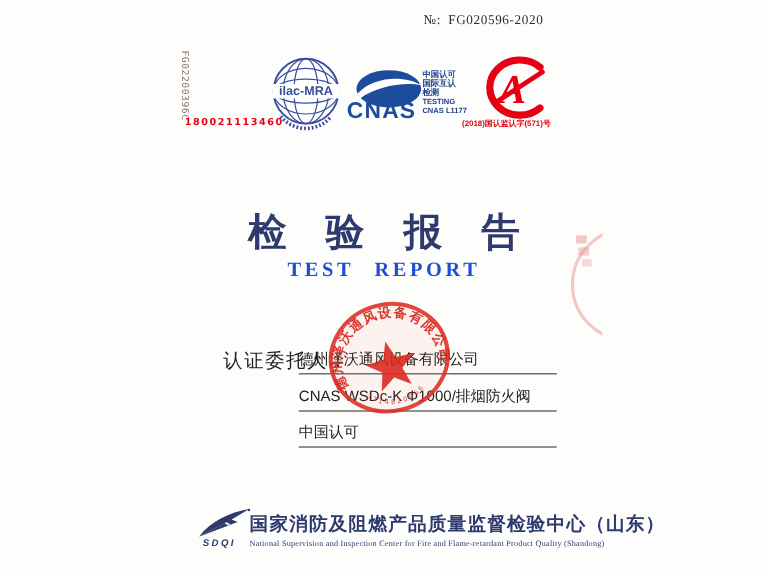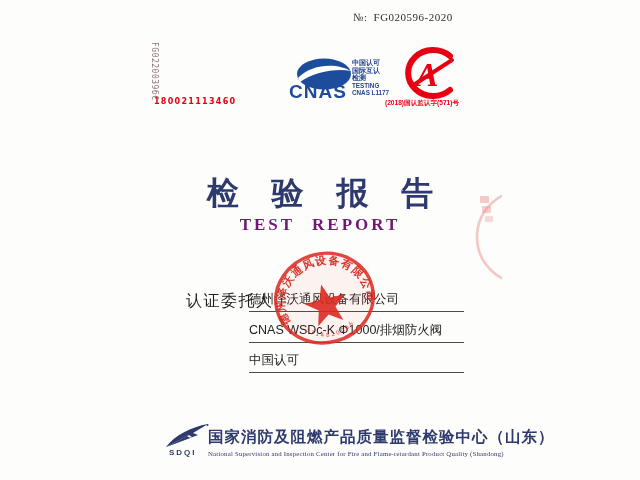--- a/index.html
+++ b/index.html
@@ -22,52 +22,64 @@
   .cnas-block{position:absolute; left:288px; top:57px;}
   .cnas-text{position:absolute; left:352px; top:59px; color:#24458f; line-height:7.6px;}
   .cnas-text .cn{font-size:7px; font-weight:bold;}
   .cnas-text .en{font-size:6.3px; font-weight:bold; font-family:"Liberation Sans",sans-serif;}
   .cal-block{position:absolute; left:396px; top:46px;}
   .cal-caption{position:absolute; left:385px; top:99px; font-size:6.6px; font-weight:bold; color:#e60012;}
   
   .title-cn{position:absolute; left:0; right:0; top:172px; text-align:center;
     font-size:32px; font-weight:bold; color:#2e3a6e; letter-spacing:12px; text-indent:12px;}
   .title-en{position:absolute; left:0; right:0; top:215px; text-align:center;
-    font-family:"Liberation Serif",serif; font-size:17px; font-weight:bold; color:#701a75;
+    font-family:"Liberation Serif",serif; font-size:17px; font-weight:bold; color:#1d4ed8;
     letter-spacing:3px; word-spacing:10px;}
   
   .field-label{position:absolute; left:186px; font-size:16px; color:#1e1e1e; letter-spacing:1.5px;}
   .field-value{position:absolute; left:249px; width:215px; font-size:12.5px; color:#222;
     border-bottom:1.3px solid #4b4b4b; padding-bottom:3px; white-space:nowrap; overflow:hidden;}
   .r1{top:291px;} .r2{top:322px;} .r3{top:352px;}
   
   .company-seal{position:absolute; left:272px; top:250px; transform:rotate(-14deg);}
   .partial-seal{position:absolute; left:468px; top:186px; opacity:.55;}
   
   .footer-logo{position:absolute; left:165px; top:423px;}
-  .footer-logo-text{position:absolute; left:169px; top:448px; font-size:8px; 
+  .footer-logo-text{position:absolute; left:169px; top:448px; font-size:8px; font-style:italic;
     font-weight:bold; letter-spacing:2px; color:#2e3a6e;}
   .footer-org-cn{position:absolute; left:208px; top:427px; font-size:15.5px; font-weight:bold;
     color:#2e3a6e; letter-spacing:1px;}
   .footer-org-en{position:absolute; left:208px; top:450px; font-size:6.8px; color:#2e3a6e;
     font-family:"Liberation Serif",serif; letter-spacing:.2px;}
 </style>
 </head>
 <body>
 
 <div class="page">
 
   <div class="report-no">
     <span>№:</span><span class="num">FG020596-2020</span>
   </div>
 
   <div class="side-code">FG02200396C</div>
 
   <div class="cma-number">180021113460</div>
 
+  <div class="ilac-block">
+    <svg width="58" height="64" viewBox="0 0 58 64">
+      <circle cx="29" cy="31" r="27" fill="#ffffff" stroke="#3b4e9e" stroke-width="1.6"></circle>
+      <ellipse cx="29" cy="31" rx="10" ry="27" fill="none" stroke="#3b4e9e" stroke-width="1"></ellipse>
+      <ellipse cx="29" cy="31" rx="19" ry="27" fill="none" stroke="#3b4e9e" stroke-width="1"></ellipse>
+      <ellipse cx="29" cy="31" rx="27" ry="10" fill="none" stroke="#3b4e9e" stroke-width="1"></ellipse>
+      <ellipse cx="29" cy="31" rx="27" ry="19" fill="none" stroke="#3b4e9e" stroke-width="1"></ellipse>
+      <rect x="1" y="25" width="56" height="12" fill="#ffffff"></rect>
+      <text x="29" y="34.5" text-anchor="middle" font-size="10.5" font-weight="bold" font-family="Liberation Sans,sans-serif" fill="#3b4e9e">ilac-MRA</text>
+      <path d="M 8 52 A 27 27 0 0 0 50 52" fill="none" stroke="#3b4e9e" stroke-width="3" stroke-dasharray="1.5,1.7"></path>
+    </svg>
+  </div>
 
   <div class="cnas-block">
     <svg width="64" height="46" viewBox="0 0 64 46">
       <ellipse cx="36" cy="17" rx="27" ry="15.5" fill="#1e4c9c"></ellipse>
       <path d="M10 21 C 24 6, 50 6, 63 14 C 48 11, 26 15, 12 25 Z" fill="#ffffff"></path>
       <text x="1" y="41" font-size="19" font-weight="bold" letter-spacing="1" font-family="Liberation Sans,sans-serif" fill="#1e4c9c">CNAS</text>
     </svg>
   </div>
   <div class="cnas-text">
     <div class="cn">中国认可</div>

